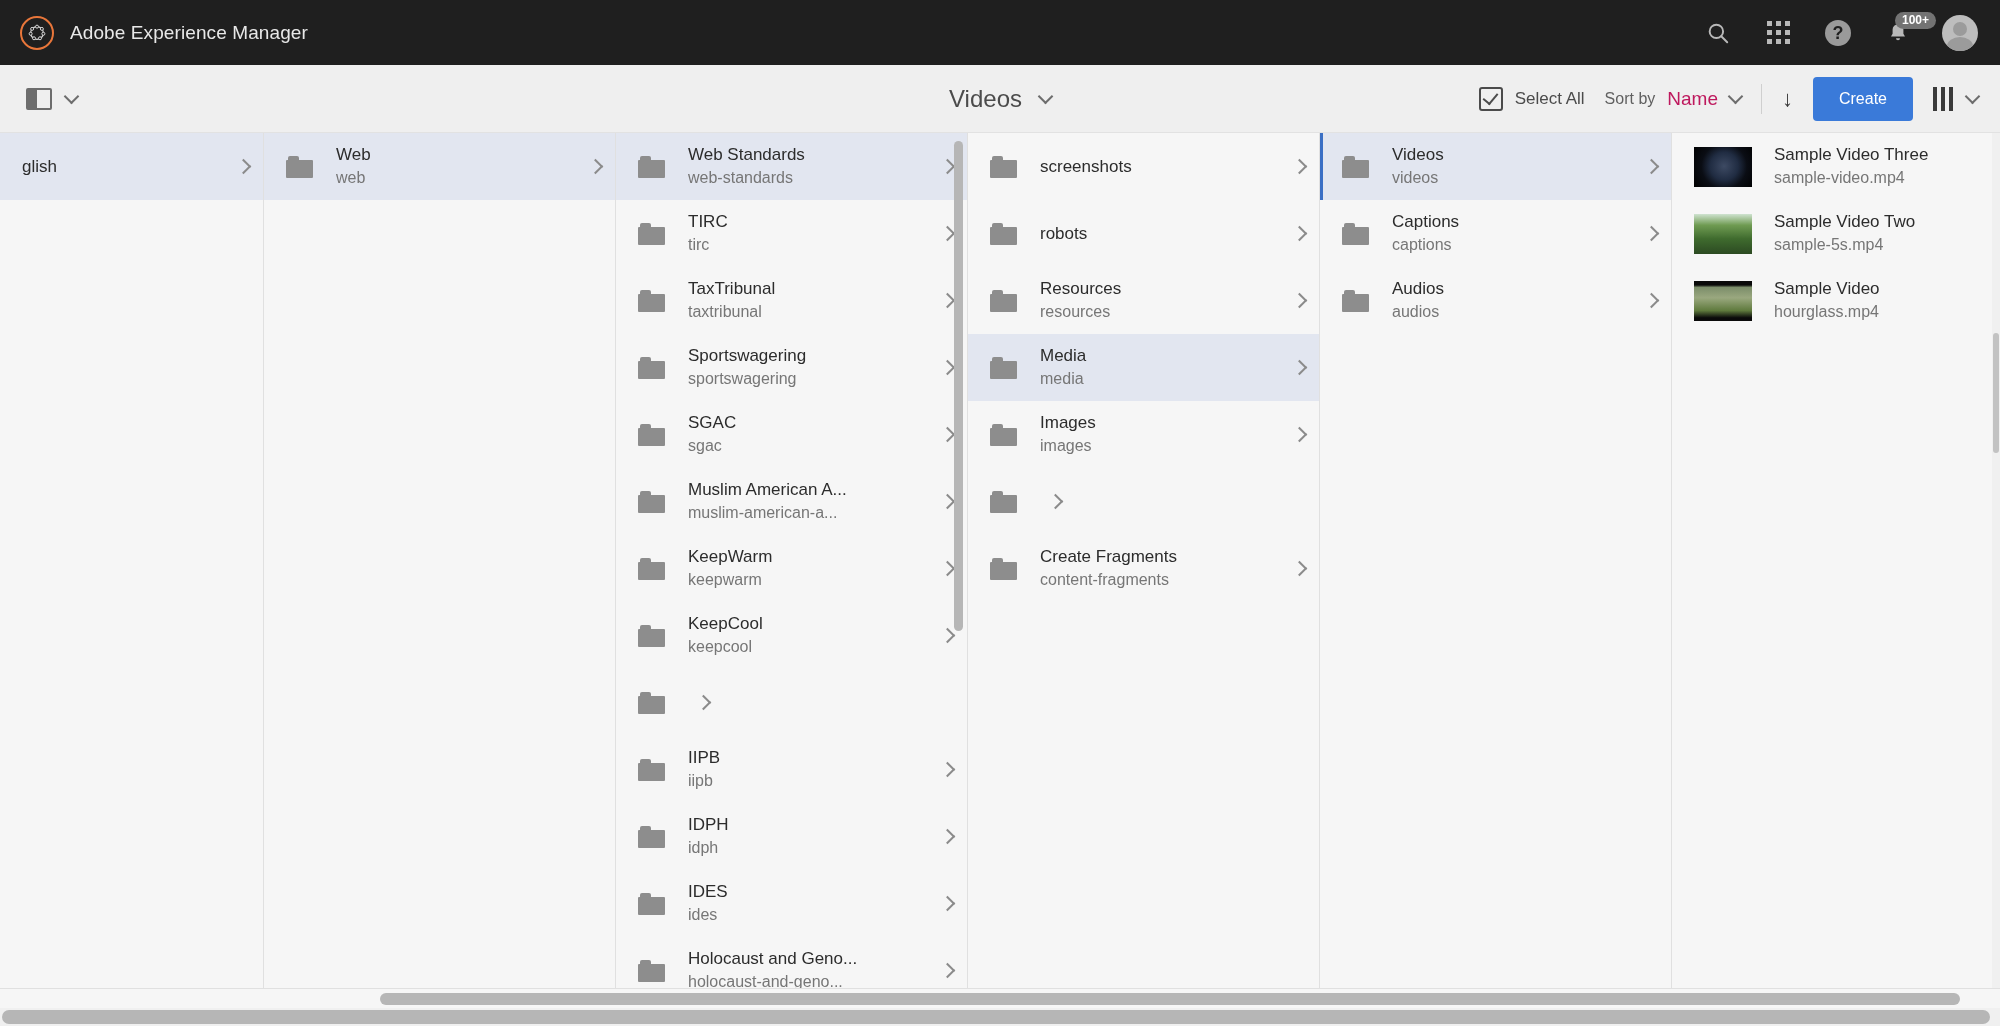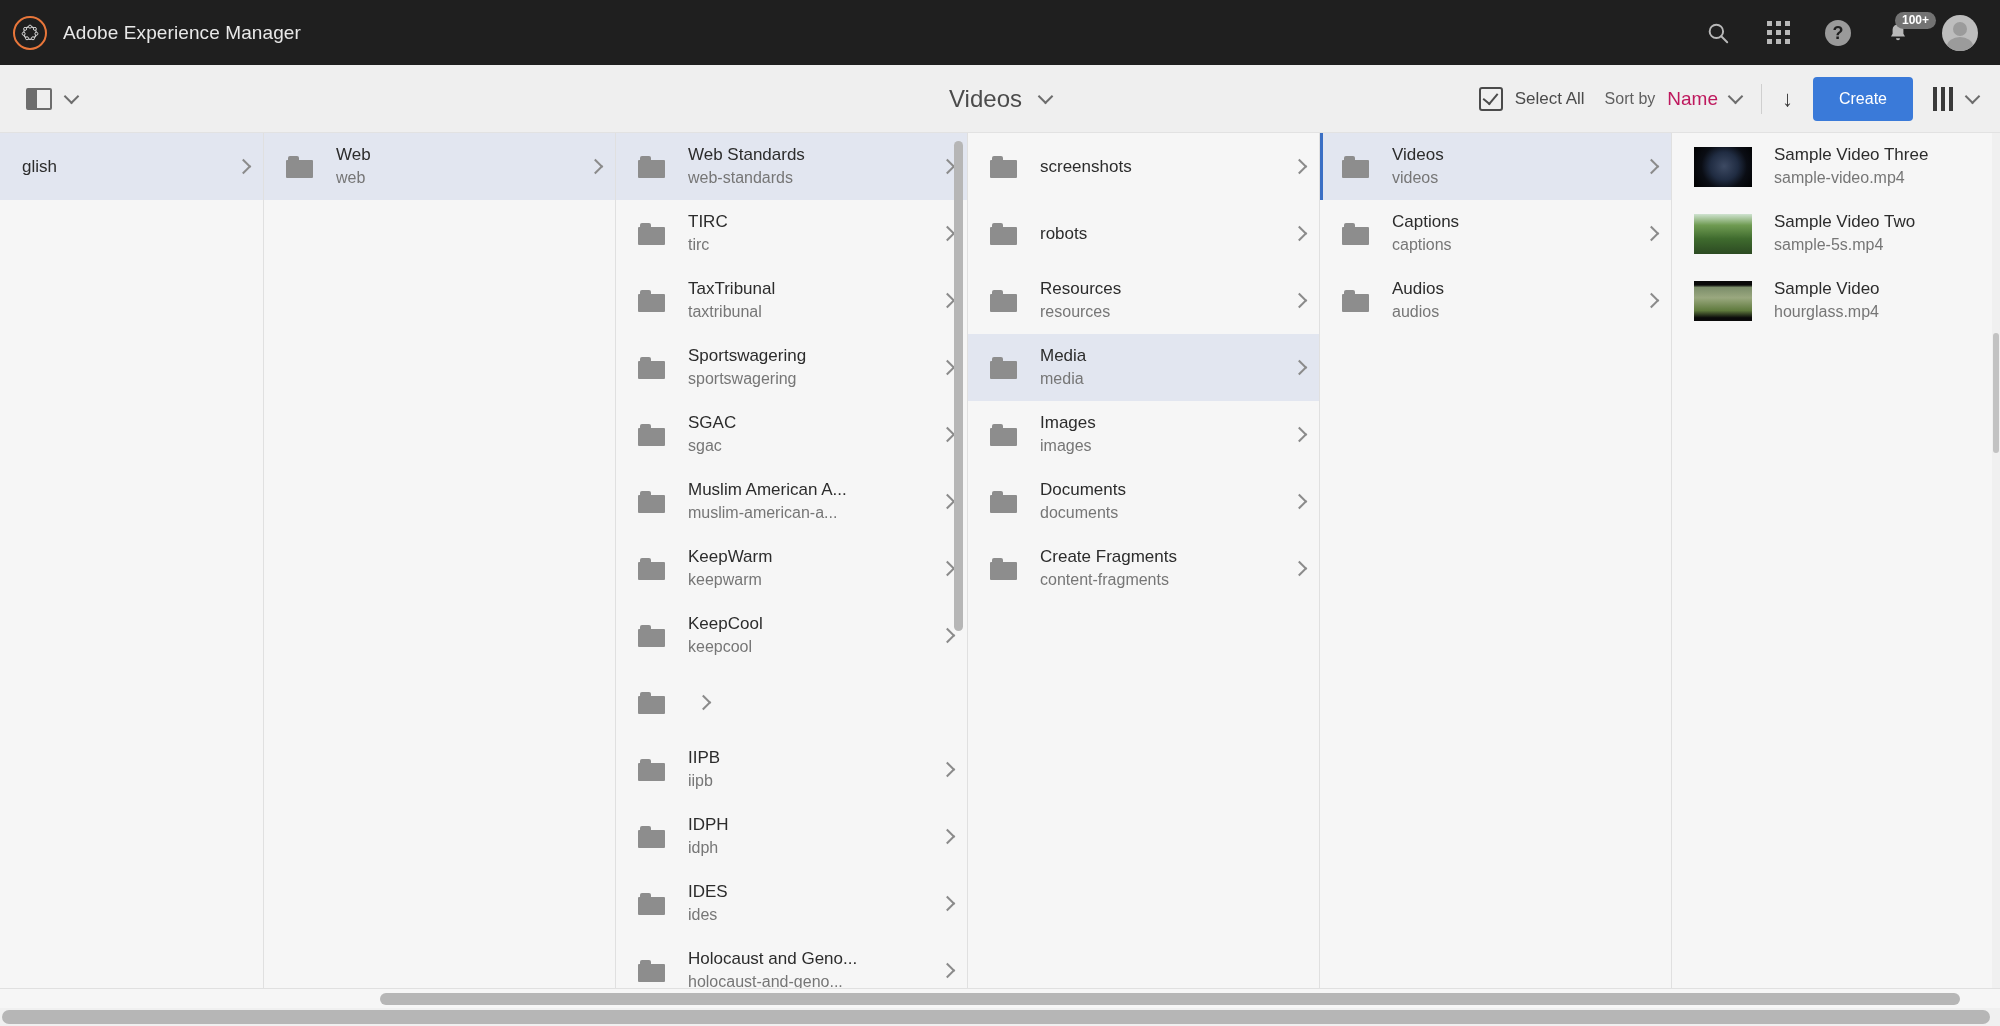--- a/index.html
+++ b/index.html
@@ -10,21 +10,21 @@
     overflow: hidden;
   }
 
   
   .topbar {
     position: absolute; top: 0; left: 0;
     width: 2000px; height: 65px;
     background: #1f1f1f;
     display: flex; align-items: center;
   }
-  .brand { display: flex; align-items: center; padding-left: 13px; }
+  .brand { display: flex; align-items: center; padding-left: 20px; }
   .brand-logo {
     width: 34px; height: 34px; border-radius: 50%;
     border: 2px solid #e8763a;
     display: flex; align-items: center; justify-content: center;
   }
   .brand-title {
     color: #e8e8e8; font-size: 19px; margin-left: 16px;
     letter-spacing: .1px;
   }
   .topbar-right {
@@ -452,24 +452,20 @@
       <div class="row">
         <div class="folder"></div>
         <div class="labels">
           <div class="t-title">Images</div>
           <div class="t-sub">images</div>
         </div>
         <span class="chev-r"></span>
       </div>
       <div class="row">
         <div class="folder"></div>
-        <div class="labels">
-          <div class="t-title">Documents</div>
-          <div class="t-sub">documents</div>
-        </div>
         <span class="chev-r"></span>
       </div>
       <div class="row">
         <div class="folder"></div>
         <div class="labels">
           <div class="t-title">Create Fragments</div>
           <div class="t-sub">content-fragments</div>
         </div>
         <span class="chev-r"></span>
       </div>

